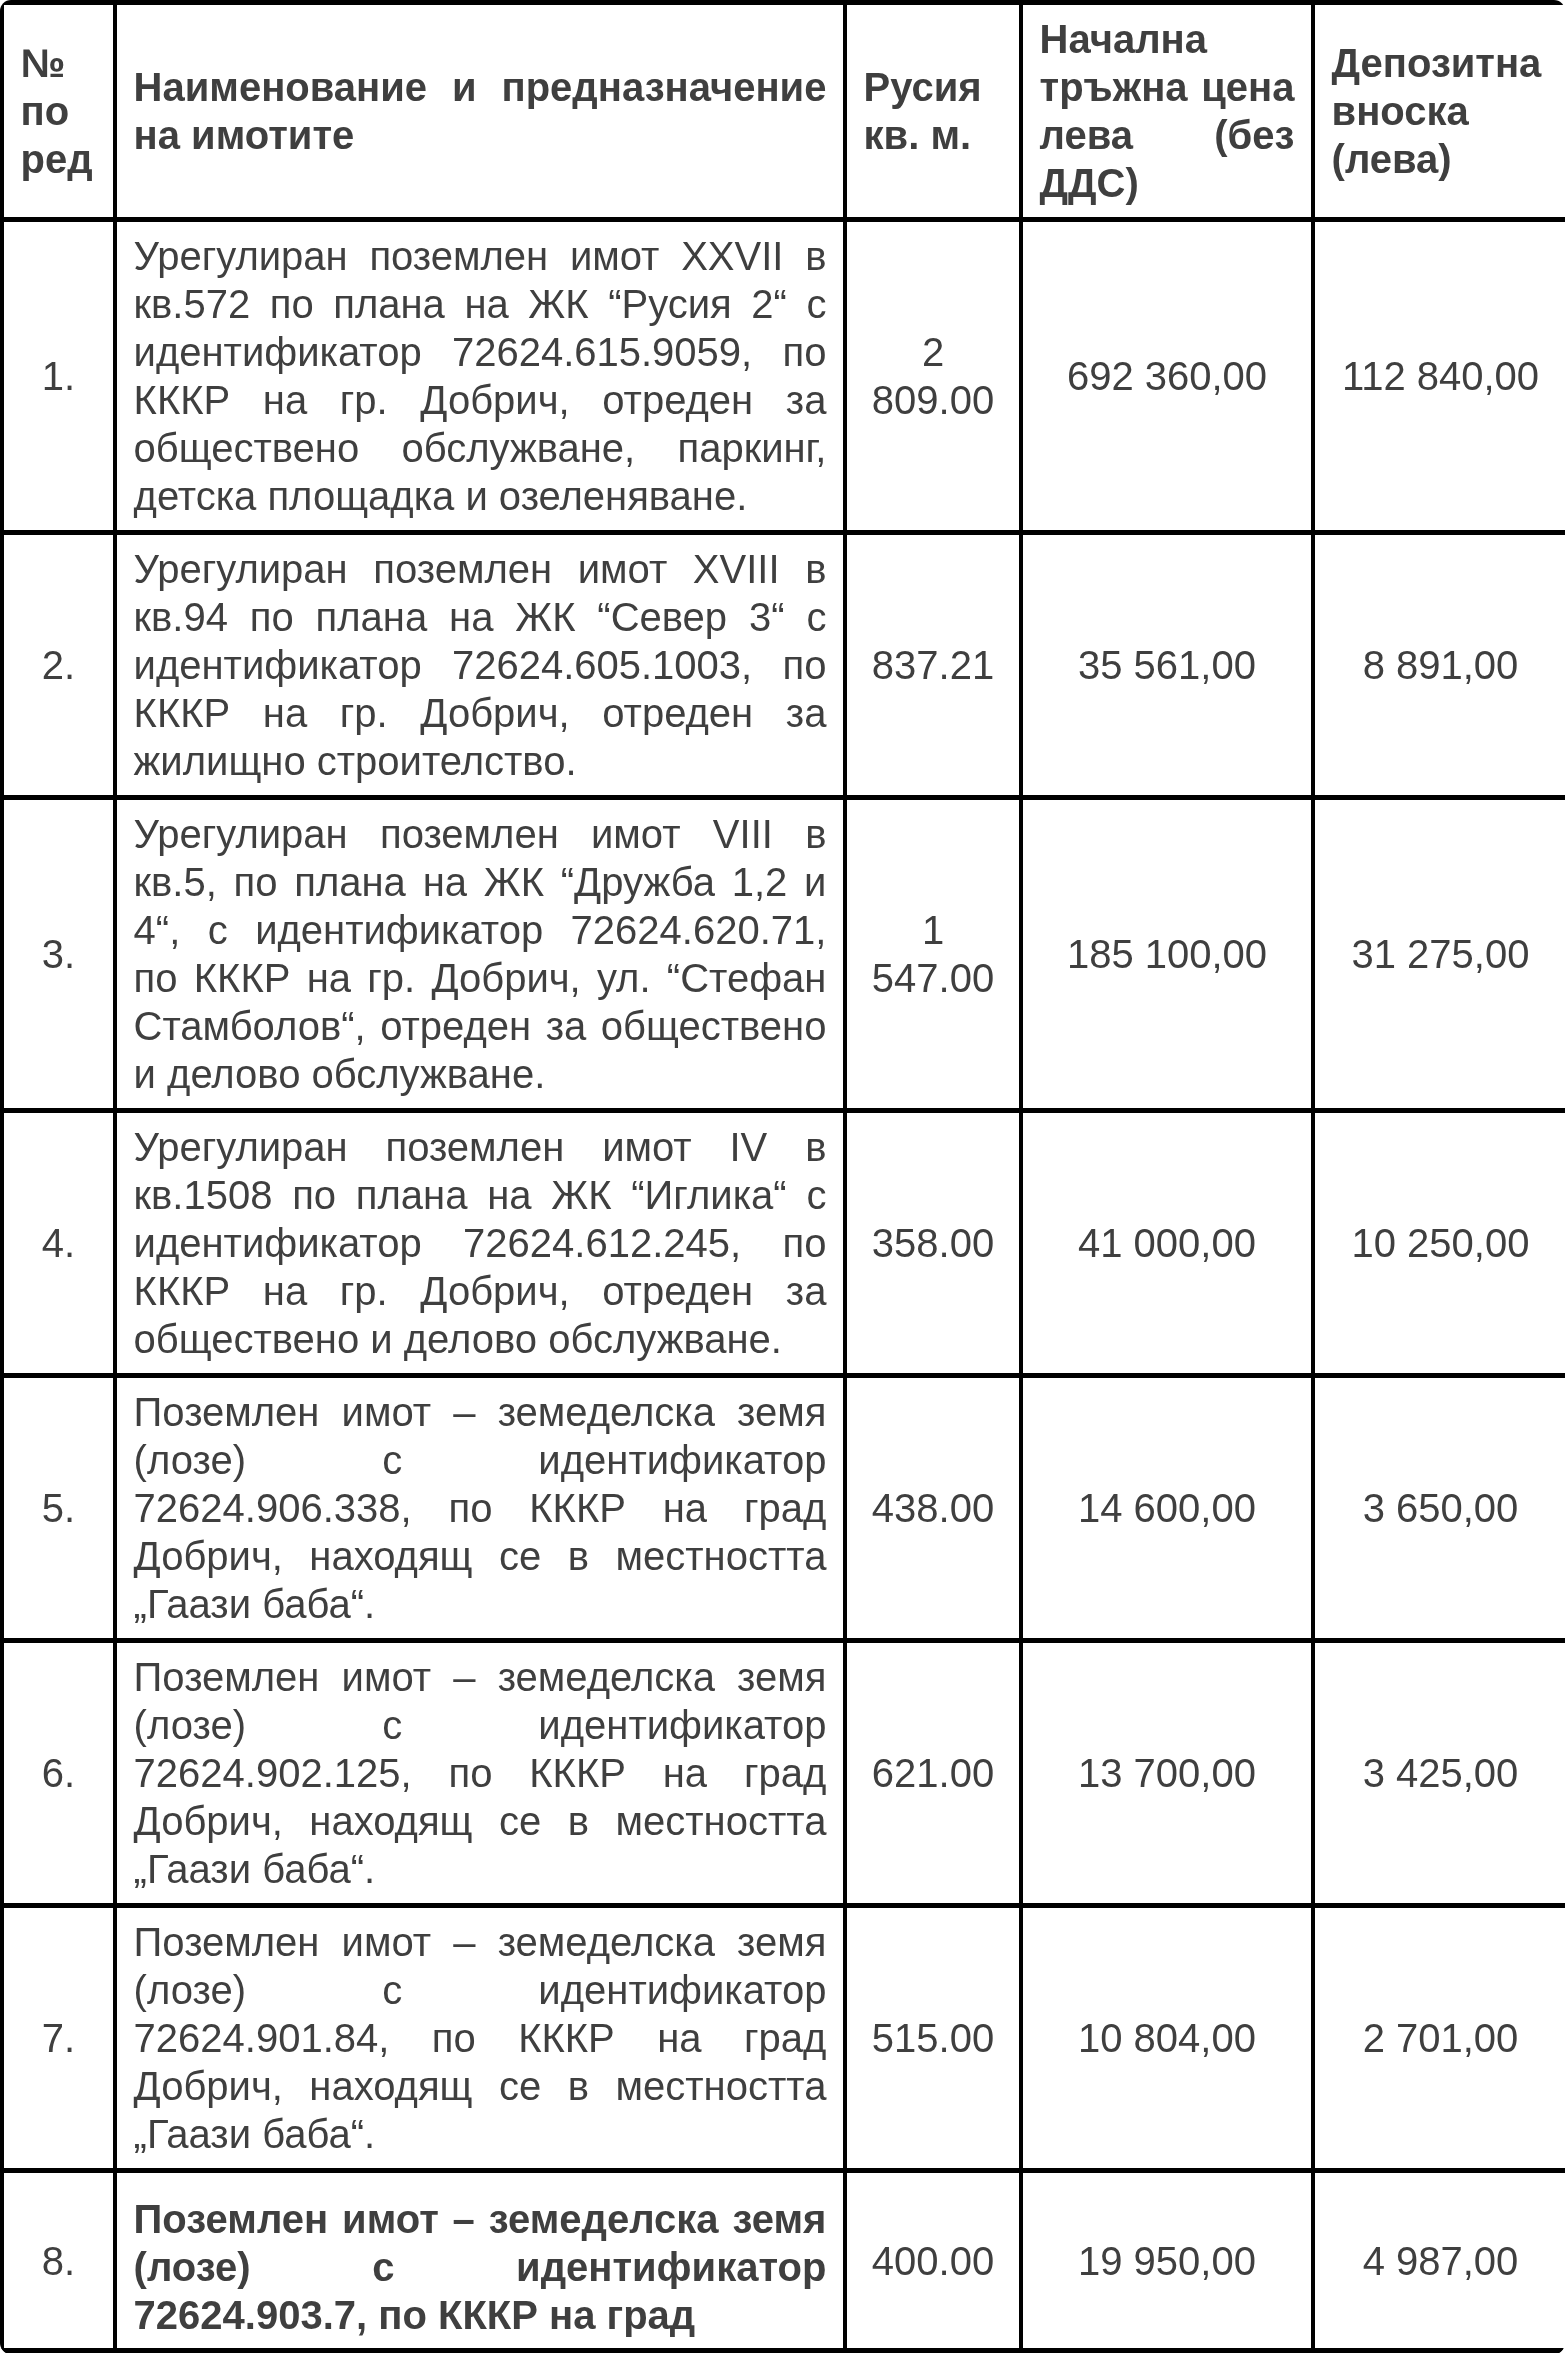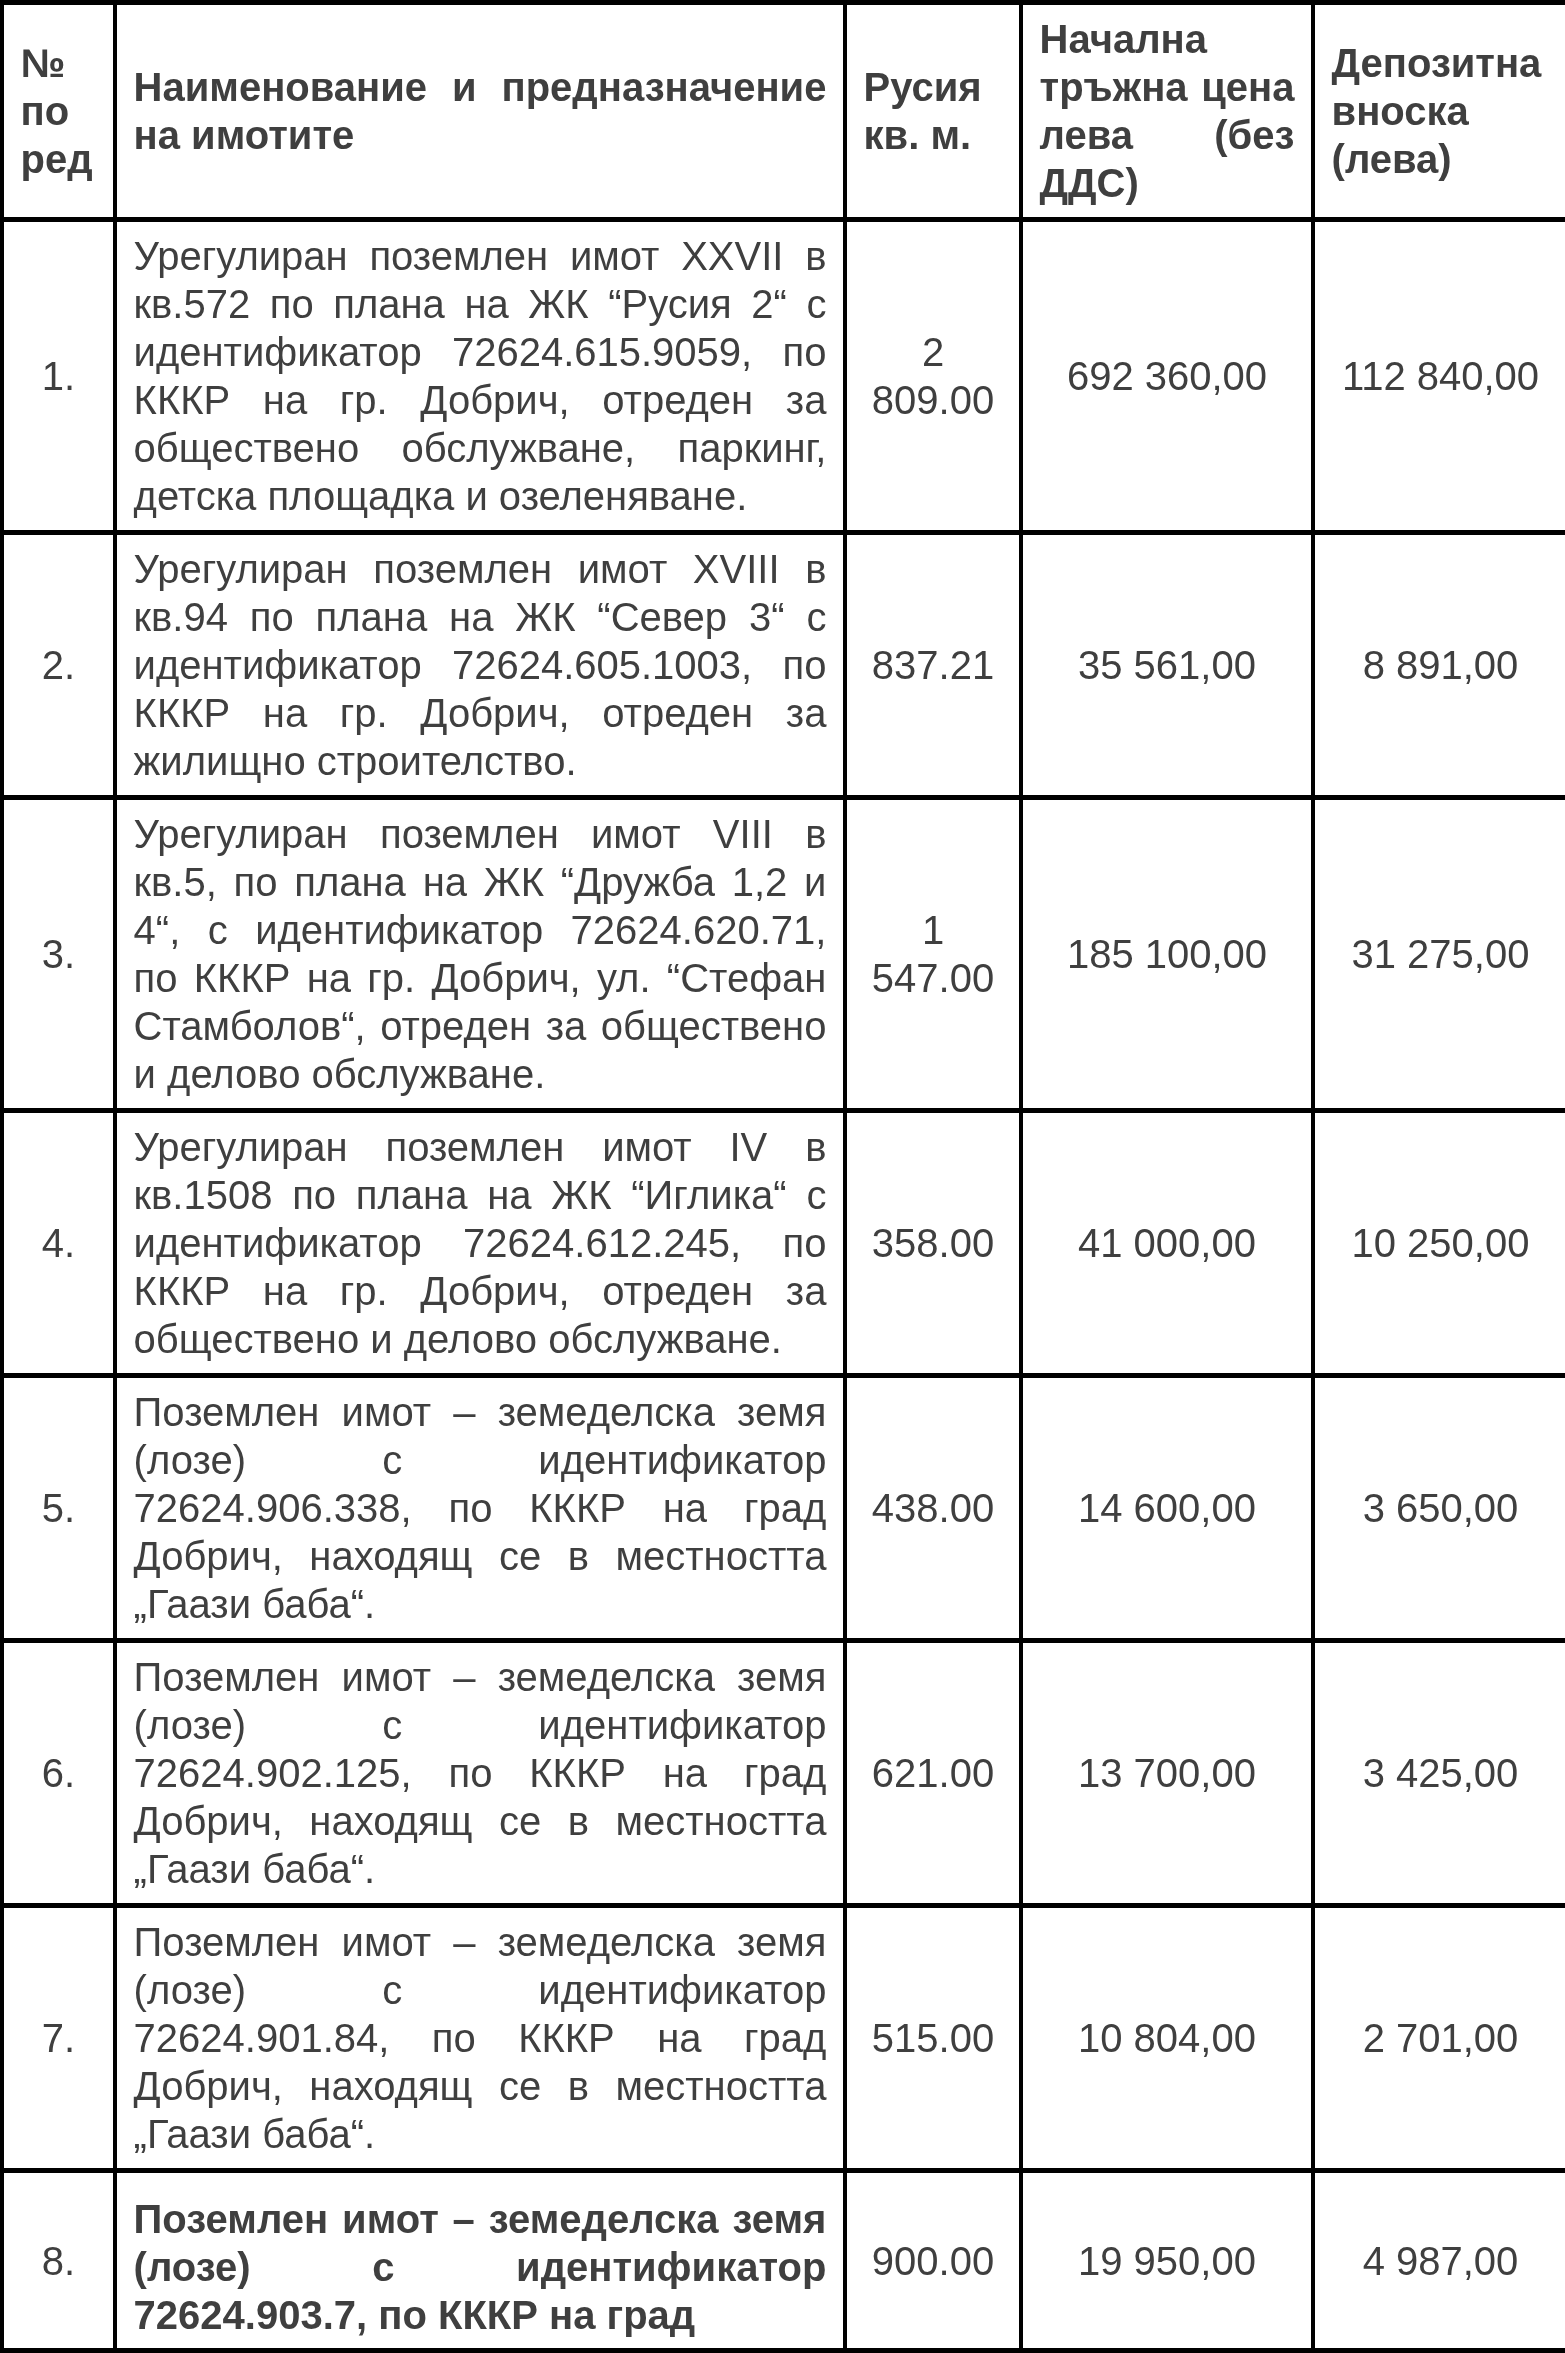--- a/index.html
+++ b/index.html
@@ -7,20 +7,21 @@
     padding: 0;
     background: #ffffff;
   }
   .page {
     position: relative;
     width: 1565px;
     height: 2354px;
     overflow: hidden;
     background: #ffffff;
     box-sizing: border-box;
+    border-radius: 11px;
   }
   .page::after {
     content: "";
     position: absolute;
     left: 0;
     bottom: 0;
     width: 100%;
     height: 5.8px;
     background: #000;
   }
@@ -129,20 +130,20 @@
       <tr style="height:263px">
         <td class="c-num">7.</td>
         <td class="c-desc">Поземлен имот – земеделска земя (лозе) с идентификатор 72624.901.84, по КККР на град Добрич, находящ се в местността „Гаази баба“.</td>
         <td class="c-area">515.00</td>
         <td class="c-price">10 804,00</td>
         <td class="c-deposit">2 701,00</td>
       </tr>
       <tr class="row-clipped" style="height:173px">
         <td class="c-num">8.</td>
         <td class="c-desc">Поземлен имот – земеделска земя (лозе) с идентификатор 72624.903.7, по КККР на град</td>
-        <td class="c-area">900.00</td>
+        <td class="c-area">400.00</td>
         <td class="c-price">19 950,00</td>
         <td class="c-deposit">4 987,00</td>
       </tr>
     </tbody>
   </table>
 </div>
 
 
 </body></html>

